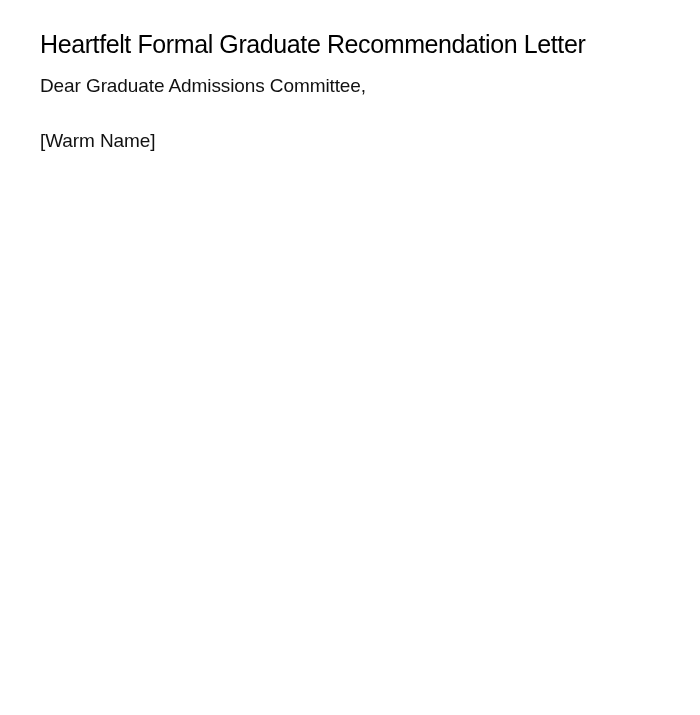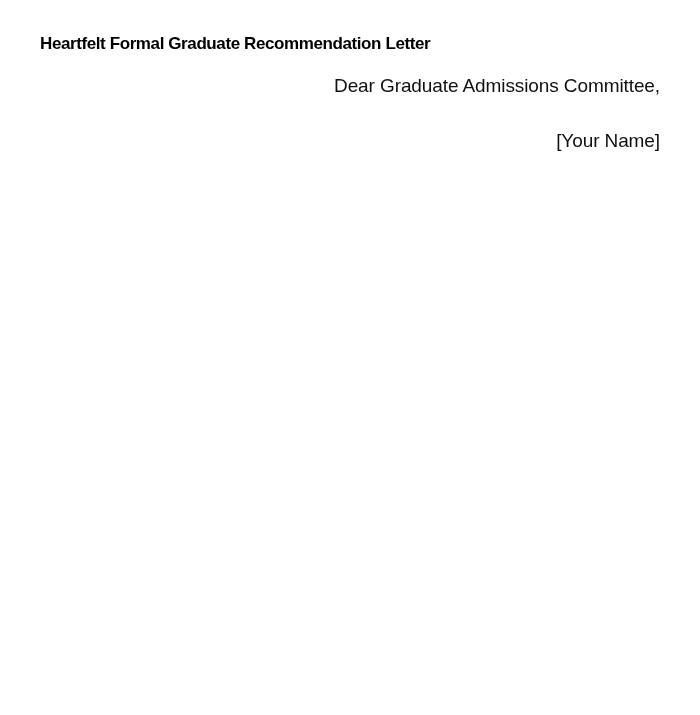--- a/index.html
+++ b/index.html
@@ -14,35 +14,34 @@
       font-family: "Liberation Sans", "DejaVu Sans", sans-serif;
       color: #111111;
     }
     .page {
       position: relative;
       padding: 22px 40px 0 40px;
       box-sizing: border-box;
       width: 700px;
     }
     .title {
-      font-size: 17px;
-      font-weight: bold;
+      font-size: 25px;
+      font-weight: normal;
       line-height: 44px;
       margin: 0 0 2px 0;
       letter-spacing: -0.4px;
       color: #000000;
     }
     .para {
       font-size: 19px;
       line-height: 35px;
       margin: 0 0 20px 0;
       letter-spacing: -0.1px;
-      text-align: right;
     }
   </style>
 </head>
 <body>
 
 <div class="page">
   <h1 class="title">Heartfelt Formal Graduate Recommendation Letter</h1>
   <p class="para">Dear Graduate Admissions Committee,</p>
-  <p class="para">[Your Name]</p>
+  <p class="para">[Warm Name]</p>
 </div>
 
 </body></html>

